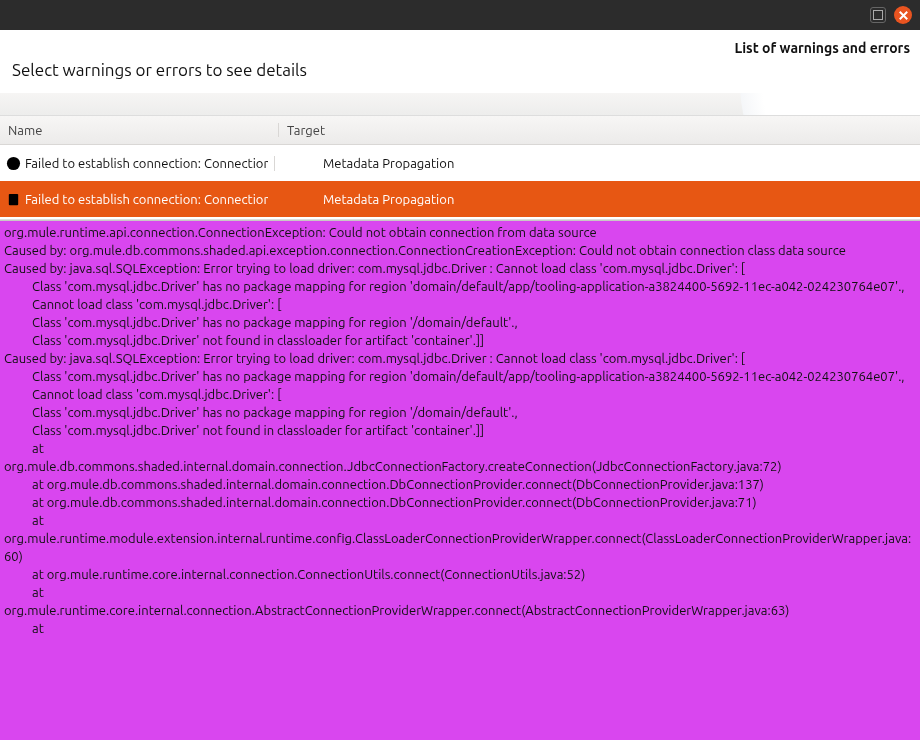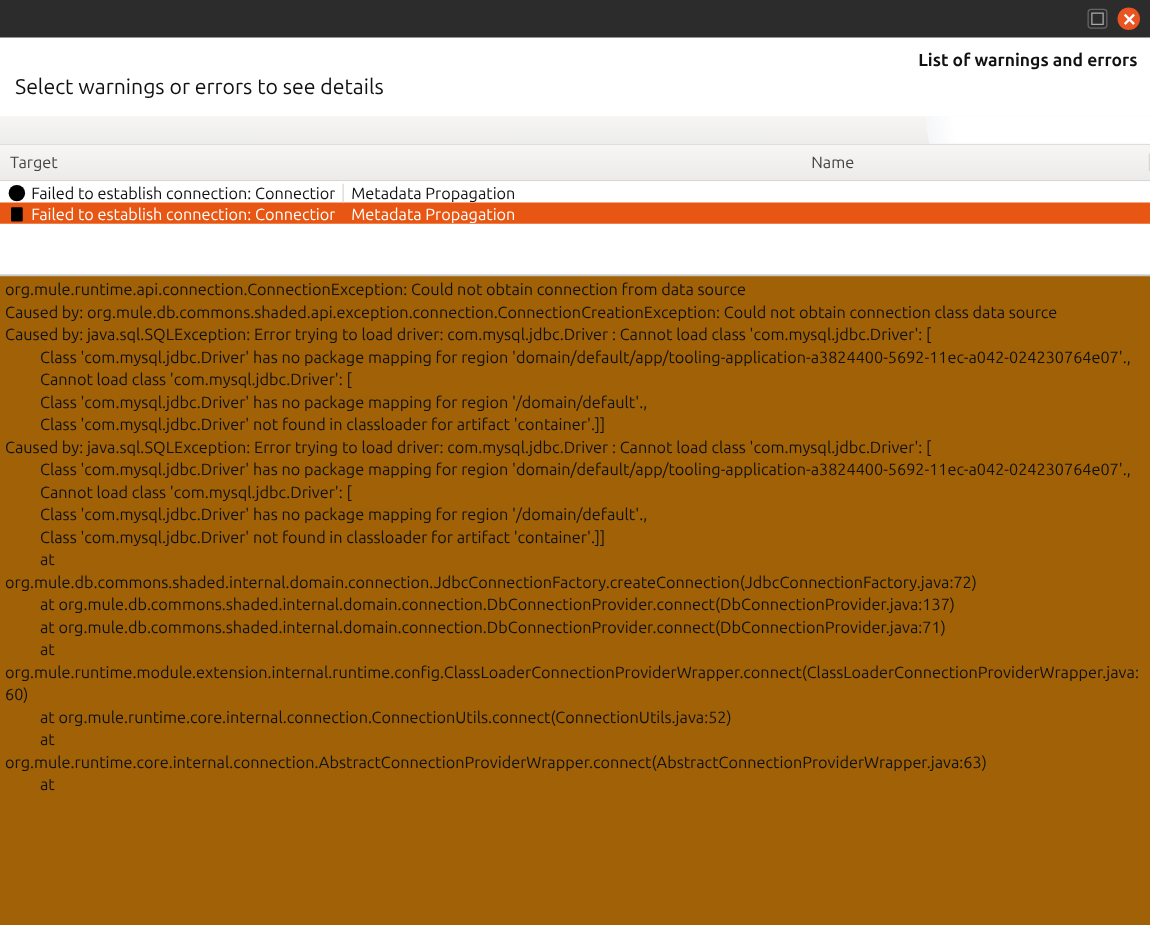--- a/index.html
+++ b/index.html
@@ -20,30 +20,30 @@
   
   .banner{height:22px;background:linear-gradient(#f6f5f4,#ededec);position:relative;overflow:hidden;border-bottom:1px solid #ddd;margin-top:6px;flex:none;}
   .banner::after{content:"";position:absolute;right:-120px;top:-160px;width:300px;height:300px;border-radius:50%;background:radial-gradient(circle at center,#fff 60%,rgba(200,210,225,.6) 100%);}
 
   
   .grid{flex:none;border-bottom:1px solid #ddd;}
   .grid-head{display:flex;align-items:center;height:28px;background:linear-gradient(#f7f6f5,#ecebea);border-bottom:1px solid #d9d7d5;font-size:13px;color:#444;font-weight:400;}
   .col{overflow:hidden;white-space:nowrap;text-overflow:ellipsis;padding:0 8px;}
   .col-name{width:262px;border-right:1px solid #d9d7d5;}
   .col-target{flex:1;}
-  .row{display:flex;align-items:flex-end;height:17px;font-size:13px;}
+  .row{display:flex;align-items:center;height:36px;font-size:13px;gap:42px;}
   .row .col{padding:0 6px;}
   .row .col-name{display:flex;align-items:center;gap:4px;}
   .row.selected{background:#e75713;color:#fff;}
   .row.selected .col-name{border-right-color:transparent;}
   .icon{width:15px;height:15px;flex:none;}
   .grid-body{background:#fff;min-height:74px;}
 
   
-  .details{flex:1;overflow:auto;border-top:1px solid #c9c7c5;padding:2px 4px 4px 4px;font-size:13px;line-height:18px;color:#111;background:#a16207;}
+  .details{flex:1;overflow:auto;border-top:1px solid #c9c7c5;padding:2px 4px 4px 4px;font-size:13px;line-height:18px;color:#111;background:#d946ef;}
   .details .line{white-space:pre-wrap;word-break:break-word;}
   .ind1{padding-left:28px;}
 </style>
 </head>
 <body>
 
 <div class="titlebar">
   <div class="tb-btn tb-max"></div>
   <div class="tb-btn tb-close">
     <svg class="icon" viewBox="0 0 16 16">
@@ -55,22 +55,22 @@
 
 <div class="header">
   <h1>List of warnings and errors</h1>
   <div class="sub">Select warnings or errors to see details</div>
 </div>
 
 <div class="banner"></div>
 
 <div class="grid">
   <div class="grid-head">
+    <div class="col col-name">Name</div>
     <div class="col col-target">Target</div>
-    <div class="col col-name">Name</div>
   </div>
   <div class="grid-body" id="grid-body">
       <div class="row">
         <div class="col col-name">
           <svg viewBox="0 0 16 16" class="icon svg-error">
             <use href="#ico-error"></use>
           </svg>
           <span style="overflow: hidden; text-overflow: clip; white-space: nowrap;">Failed to establish connection: Connection</span>
         </div>
         <div class="col col-target">Metadata Propagation</div>

